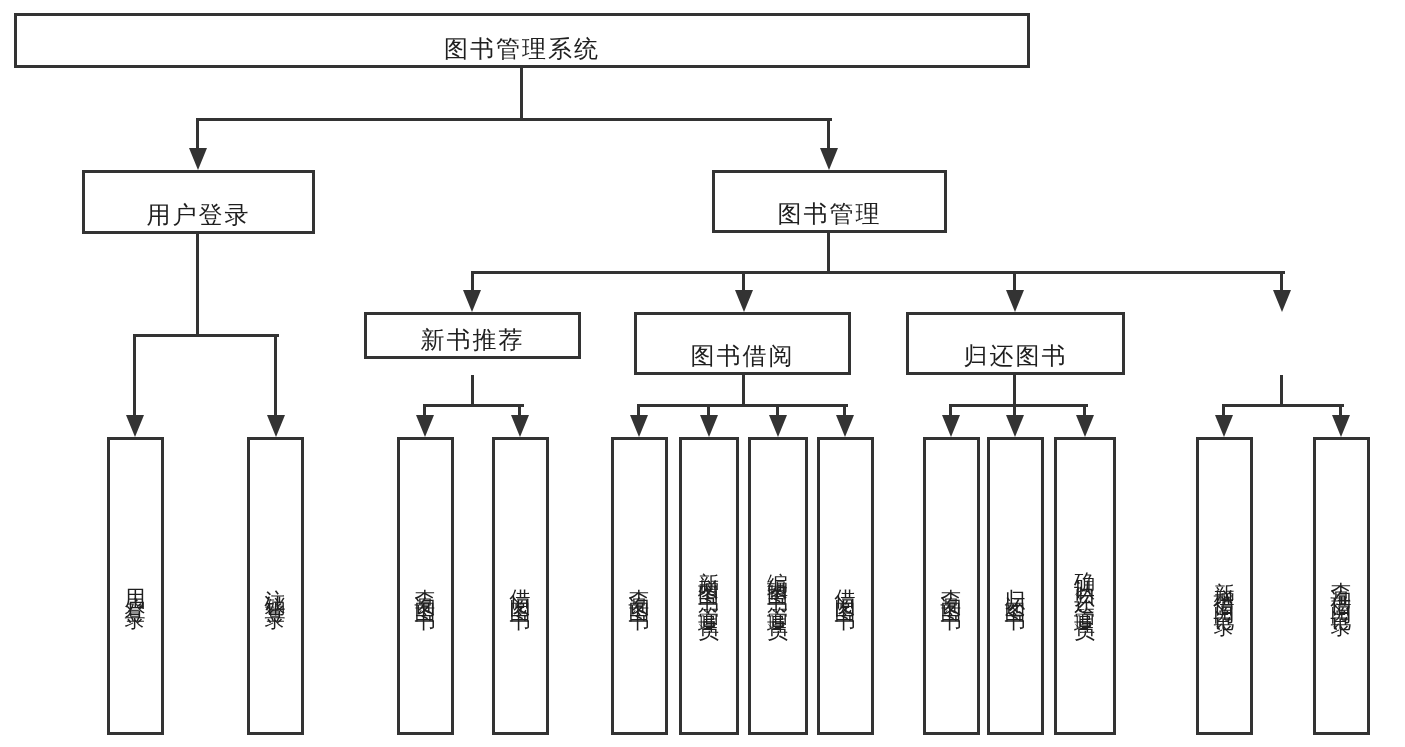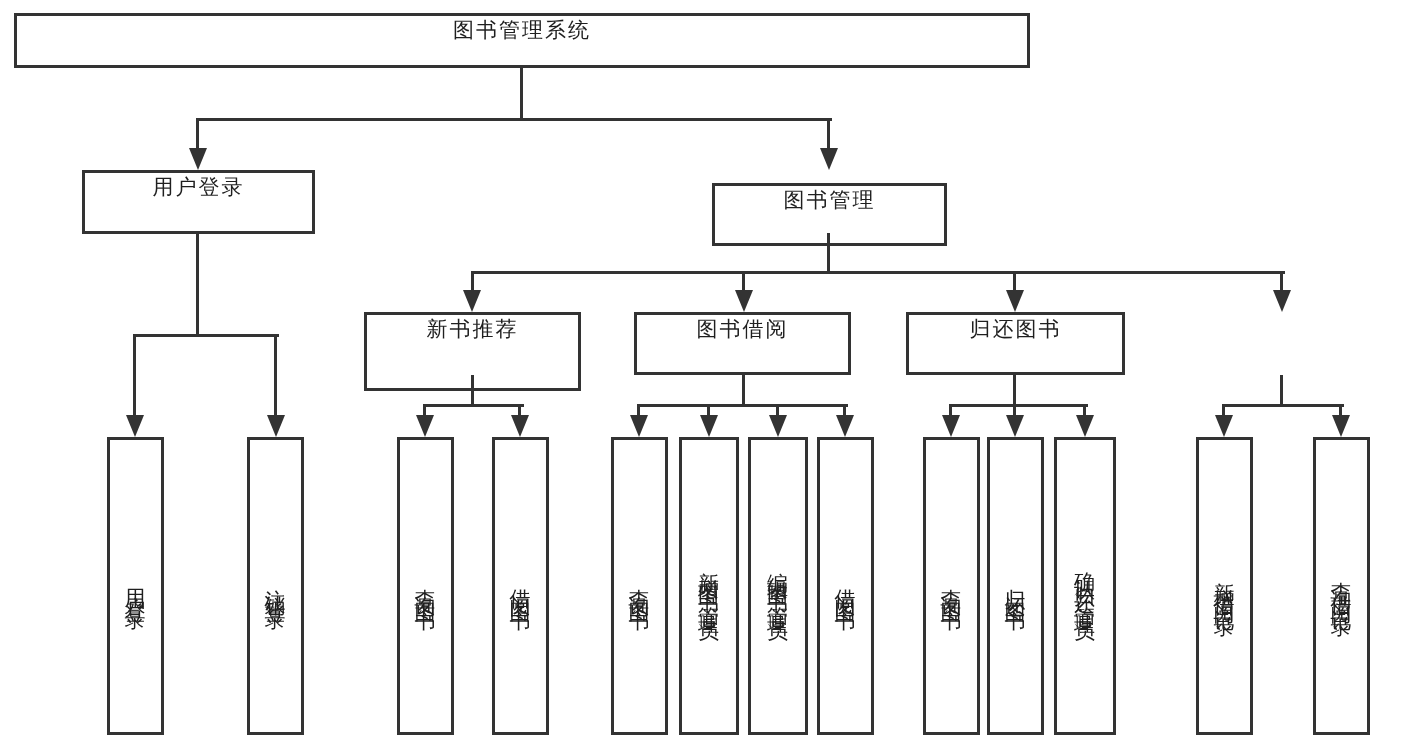--- a/index.html
+++ b/index.html
@@ -2,22 +2,22 @@
 <html><head>
 <meta charset="utf-8">
 <style>
   html,body{margin:0;padding:0;background:#ffffff;}
   .stage{
     position:relative;width:1405px;height:747px;background:#ffffff;
     font-family:"Liberation Sans","DejaVu Sans",sans-serif;color:#1f1f1f;overflow:hidden;
   }
   .node{
     position:absolute;box-sizing:border-box;border:3px solid #333333;background:#ffffff;
-    display:flex;align-items:flex-start;justify-content:center;
-    font-size:21px;letter-spacing:2px;white-space:nowrap;
+    display:flex;align-items:flex-end;justify-content:center;
+    font-size:24px;letter-spacing:2px;white-space:nowrap;
   }
   .vnode{
     position:absolute;box-sizing:border-box;border:3px solid #333333;background:#ffffff;
     display:flex;align-items:center;justify-content:center;
   }
   .vnode .vtext{
     writing-mode:vertical-rl;text-orientation:mixed;
     font-size:21px;letter-spacing:7px;line-height:1;
   }
   .hline{position:absolute;height:3px;background:#333333;}
@@ -44,21 +44,21 @@
   <div class="vline" style="left:520px;top:68px;height:52px;"></div>
   <div class="hline" style="left:196px;top:118px;width:636px;"></div>
   <div class="vline" style="left:196px;top:118px;height:34px;"></div>
   <div class="arrow" style="left:189px;top:148px;"></div>
   <div class="vline" style="left:827px;top:118px;height:34px;"></div>
   <div class="arrow" style="left:820px;top:148px;"></div>
 
   <div class="node" style="left:82px;top:170px;width:233px;height:64px;">
     <span>用户登录</span>
   </div>
-  <div class="node" style="left:712px;top:170px;width:235px;height:63px;margin-top:13px;">
+  <div class="node" style="left:712px;top:170px;width:235px;height:63px;">
     <span>图书管理</span>
   </div>
 
   <div class="vline" style="left:196px;top:234px;height:102px;"></div>
   <div class="hline" style="left:133px;top:334px;width:146px;"></div>
   <div class="vline" style="left:133px;top:334px;height:83px;"></div>
   <div class="arrow" style="left:126px;top:415px;"></div>
   <div class="vline" style="left:274px;top:334px;height:83px;"></div>
   <div class="arrow" style="left:267px;top:415px;"></div>
 
@@ -66,21 +66,21 @@
   <div class="hline" style="left:471px;top:271px;width:814px;"></div>
   <div class="vline" style="left:471px;top:271px;height:20px;"></div>
   <div class="arrow" style="left:463px;top:290px;"></div>
   <div class="vline" style="left:742px;top:271px;height:20px;"></div>
   <div class="arrow" style="left:735px;top:290px;"></div>
   <div class="vline" style="left:1013px;top:271px;height:20px;"></div>
   <div class="arrow" style="left:1006px;top:290px;"></div>
   <div class="vline" style="left:1280px;top:271px;height:20px;"></div>
   <div class="arrow" style="left:1273px;top:290px;"></div>
 
-  <div class="node" style="left:364px;top:312px;width:217px;height:79px;">
+  <div class="node" style="left:364px;top:312px;width:217px;height:47px;">
     <span>新书推荐</span>
   </div>
   <div class="node" style="left:634px;top:312px;width:217px;height:63px;">
     <span>图书借阅</span>
   </div>
   <div class="node" style="left:906px;top:312px;width:219px;height:63px;">
     <span>归还图书</span>
   </div>
 
   <div class="vline" style="left:471px;top:375px;height:31px;"></div>

